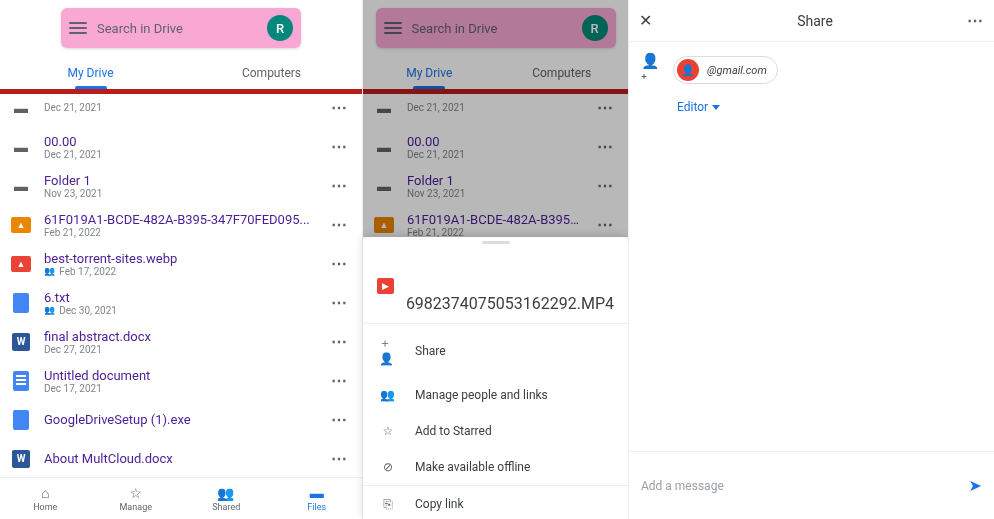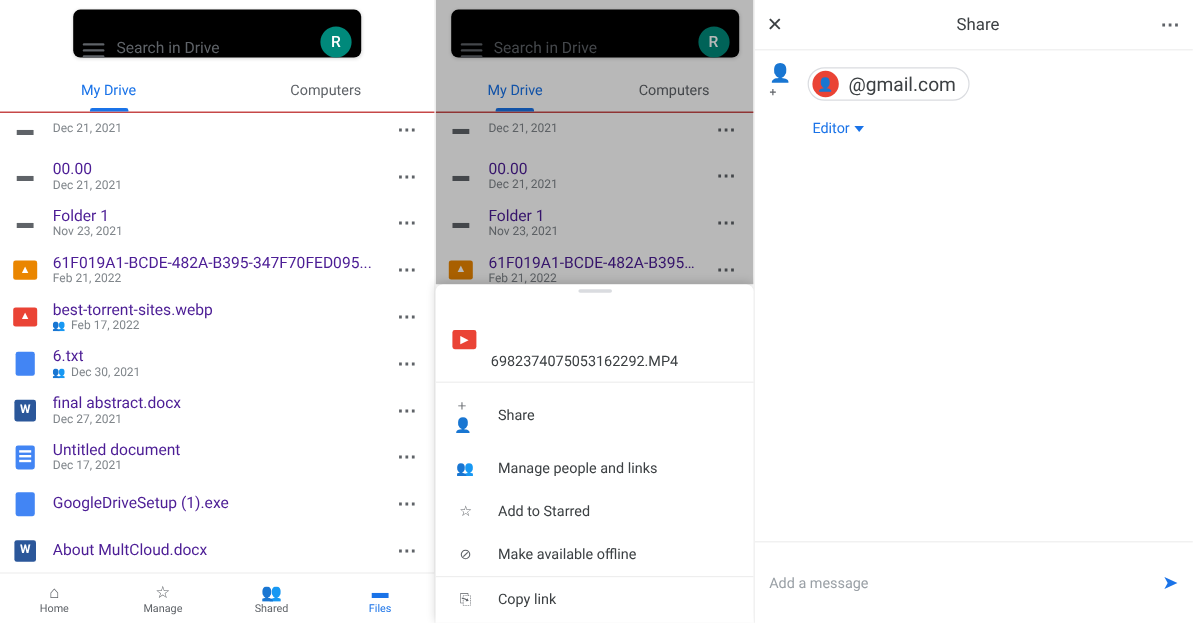--- a/index.html
+++ b/index.html
@@ -4,26 +4,26 @@
 <style>
   * { box-sizing: border-box; margin: 0; padding: 0; font-family: 'Segoe UI', Roboto, Arial, sans-serif; }
   body { width: 994px; height: 519px; display: flex; background: #fff; overflow: hidden; }
   .panel { height: 519px; position: relative; }
   .panel1 { width: 363px; background: #fff; border-right: 1px solid #eee; }
   .panel2 { width: 265px; background: #fff; }
   .panel3 { width: 366px; background: #fff; border-left: 1px solid #eee; display:flex; flex-direction:column;}
   
   
   .search-wrap { padding: 8px 8px; display:flex; justify-content:center;}
-  .searchbar { display:flex; align-items:flex-end; width: 240px; height:40px; border-radius:6px; box-shadow: 0 1px 3px rgba(0,0,0,0.15); padding:0 8px; gap:10px; background:#000000;}
+  .searchbar { display:flex; align-items:center; width: 240px; height:40px; border-radius:6px; box-shadow: 0 1px 3px rgba(0,0,0,0.15); padding:0 8px; gap:10px; background:#f9a8d4;}
   .menu-icon { width:18px; display:flex; flex-direction:column; gap:3px;}
   .menu-icon span{height:2px; background:#5f6368; border-radius:1px;}
   .search-text { flex:1; color:#5f6368; font-size:13px;}
   .avatar { width:26px; height:26px; border-radius:50%; background:#00897b; color:#fff; display:flex; align-items:center; justify-content:center; font-size:13px; font-weight:500;}
-  .tabs { display:flex; border-bottom:1px solid #b91c1c; height:38px;}
+  .tabs { display:flex; border-bottom:5px solid #b91c1c; height:38px;}
   .tab { flex:1; display:flex; align-items:center; justify-content:center; font-size:12px; color:#5f6368; position:relative; cursor:pointer;}
   .tab.active { color:#1a73e8;}
   .tab.active::after { content:''; position:absolute; bottom:0; width:32px; height:3px; background:#1a73e8; border-radius:2px 2px 0 0;}
   .file-list { overflow-y:auto; height: calc(519px - 56px - 38px - 42px);}
   .file-row { display:flex; align-items:center; padding: 6px 10px; gap:12px;}
   .file-icon { width:22px; height:22px; display:flex; align-items:center; justify-content:center; font-size:14px;}
   .file-info { flex:1; min-width:0;}
   .file-name { font-size:13px; color:#4c1d95; white-space:nowrap; overflow:hidden; text-overflow:ellipsis;}
   .file-date { font-size:10px; color:#80868b; display:flex; align-items:center; gap:4px;}
   .more-dots { color:#5f6368; font-size:16px; padding:4px; letter-spacing:1px; font-weight:bold;}
@@ -33,36 +33,36 @@
   .nav-ico { font-size:14px;}
 
   
   .p2-top { position:relative;}
   .dim { position:absolute; inset:0; background:rgba(0,0,0,0.28); pointer-events:none;}
   .p2-search { padding:8px; display:flex; justify-content:center;}
   .p2-list { }
   .sheet { position:absolute; bottom:0; left:0; right:0; background:#fff; box-shadow:0 -2px 8px rgba(0,0,0,0.15); border-radius:6px 6px 0 0;}
   .sheet-handle { width:28px; height:3px; background:#dadce0; border-radius:2px; margin:4px auto;}
   .sheet-header { display:flex; align-items:center; gap:12px; padding:10px 14px; border-bottom:1px solid #eee;}
-  .sheet-title { font-size:12px; color:#3c4043;margin-top:36px;}
+  .sheet-title { font-size:16px; color:#3c4043;margin-top:36px;}
   .sheet-item { display:flex; align-items:center; gap:18px; padding:11px 16px; font-size:12px; color:#3c4043;}
   .sheet-item .s-ico { width:18px; color:#5f6368; display:flex; align-items:center; justify-content:center;}
   .divider { height:1px; background:#eee;}
 
   
   .share-head { display:flex; align-items:center; height:42px; padding:0 10px; border-bottom:1px solid #eee;}
   .close-x { font-size:16px; color:#3c4043; cursor:pointer; width:24px;}
   .share-title { flex:1; text-align:center; font-size:14px; color:#3c4043;}
   .more-h { color:#5f6368; font-size:16px; letter-spacing:1px; font-weight:bold;}
   .share-body { padding:10px 12px;}
   .recipient-row { display:flex; align-items:center; gap:12px;}
   .addperson { width:20px; color:#5f6368; font-size:15px;}
   .chip { display:flex; align-items:center; gap:8px; border:1px solid #dadce0; border-radius:16px; padding:2px 10px 2px 3px;}
   .chip-av { width:22px; height:22px; border-radius:50%; background:#ea4335; display:flex; align-items:center; justify-content:center; color:#fff; font-size:11px;}
-  .chip-email { font-size:16px; color:#3c4043;}
+  .chip-email { font-size:11px; color:#3c4043;font-style:italic;}
   .role-row { display:flex; align-items:center; gap:4px; color:#1a73e8; font-size:12px; margin:12px 0 0 36px;}
   .tri-down { width:0; height:0; border-left:4px solid transparent; border-right:4px solid transparent; border-top:5px solid #1a73e8;}
   .msg-bar { margin-top:auto; border-top:1px solid #eee; display:flex; align-items:center; padding:24px 12px;}
   .msg-ph { flex:1; font-size:12px; color:#9aa0a6;}
   .send-ico { color:#1a73e8; font-size:16px;}
 
   
   .ic-folder { color:#5f6368;}
   .ic-img { background:#ea8600; color:#fff; border-radius:2px; width:20px; height:16px; font-size:9px; display:flex; align-items:center; justify-content:center;}
   .ic-imgred { background:#ea4335; color:#fff; border-radius:2px; width:20px; height:16px; font-size:9px; display:flex; align-items:center; justify-content:center;}

